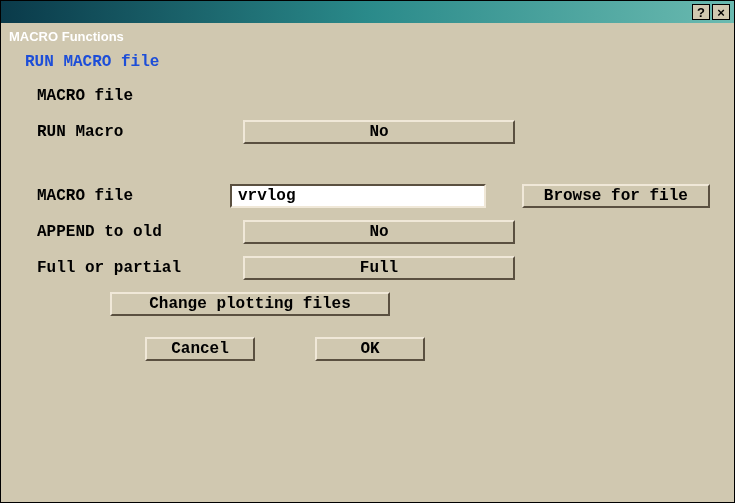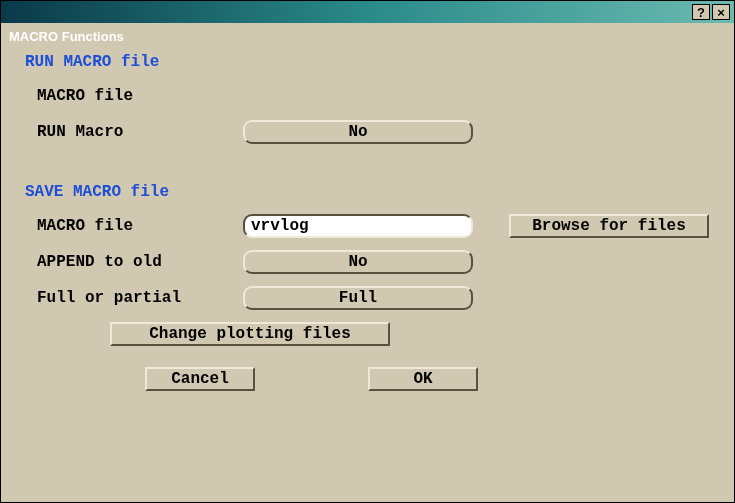--- a/index.html
+++ b/index.html
@@ -76,28 +76,28 @@
     height: 24px;
     background: #ffffff;
     border-top: 2px solid #5a5040;
     border-left: 2px solid #5a5040;
     border-right: 2px solid #f0e8d8;
     border-bottom: 2px solid #f0e8d8;
     color:#000;
     padding: 4px 6px;
     display:flex; align-items:center;
   }
-  .val-col { width: 230px; border-radius: 9px; }
+  .val-col { width: 272px; }
   .browse-col { margin-left: 36px; width: 200px; }
   .wide-btn { width: 280px; margin-left: 85px; }
   .footer {
     display:flex;
     margin-top: 20px;
     padding-left: 120px;
-    gap: 113px;
+    gap: 60px;
   }
   .footer .raised-btn { width: 110px; }
 </style>
 </head>
 <body>
 
 <div class="window">
   <div class="titlebar">
     <span class="title">MACRO Functions</span>
     <div class="btn">
@@ -118,29 +118,28 @@
 
     <div class="row">
       <div class="label-col">RUN Macro</div>
       <div class="raised-btn val-col">
         <span>No</span>
       </div>
     </div>
 
     <div class="section-gap"></div>
 
-    <div class="heading">SAVE MACRO file</div>
 
     <div class="row">
       <div class="label-col">MACRO file</div>
       <div class="sunken-field val-col">
         <span>vrvlog</span>
       </div>
       <div class="raised-btn browse-col">
-        <span>Browse for files</span>
+        <span>Browse for file</span>
       </div>
     </div>
 
 
     <div class="row">
       <div class="label-col">APPEND to old</div>
       <div class="raised-btn val-col">
         <span>No</span>
       </div>
     </div>

